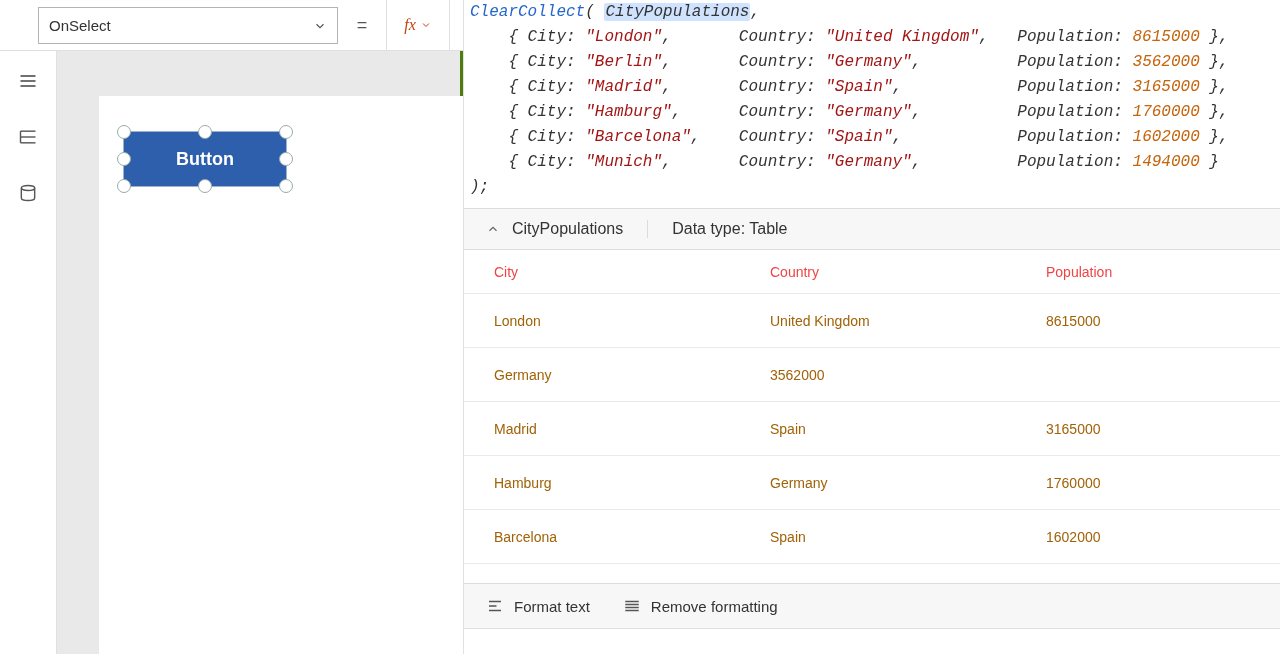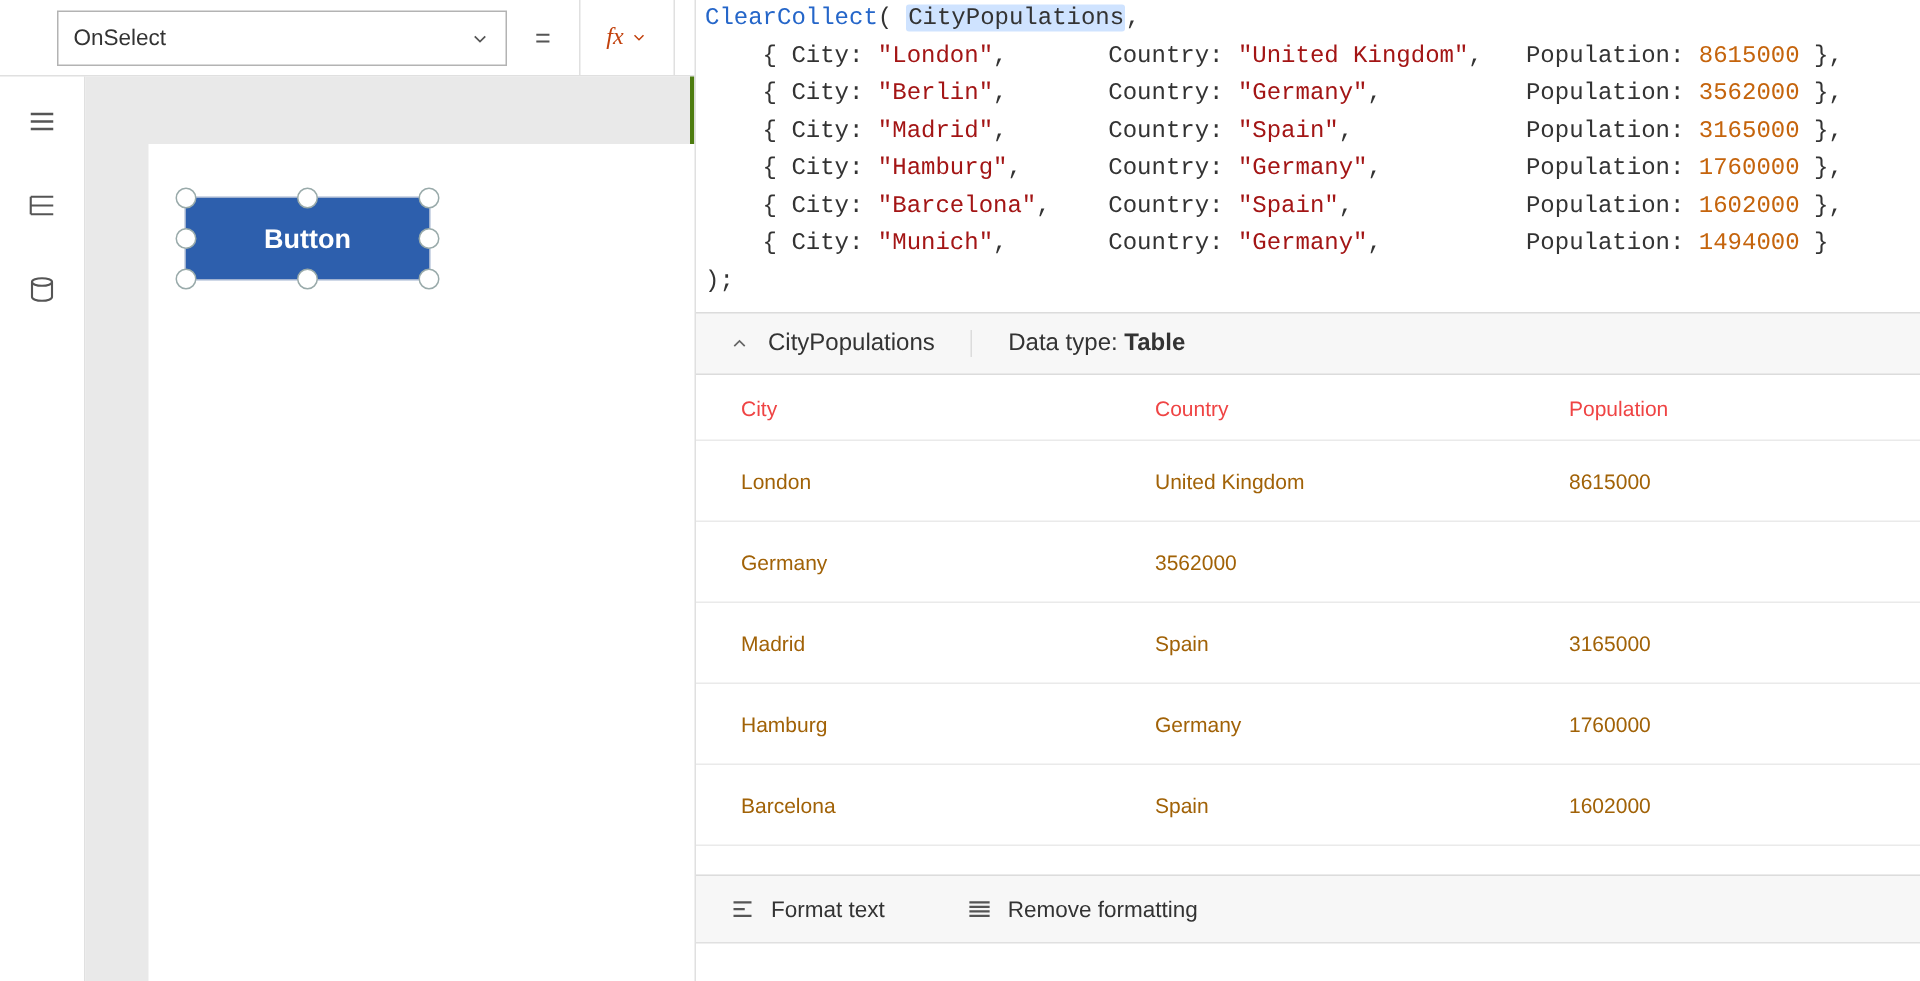--- a/index.html
+++ b/index.html
@@ -154,39 +154,40 @@
   }
 
   .formula-editor {
     font-family: Consolas, "Courier New", monospace;
     font-size: 16px;
     line-height: 25px;
     padding: 0 0 8px 6px;
     white-space: pre;
     color: #333;
     overflow: hidden;
+    font-style: italic;
   }
   .tok-func { color: #2566c9; }
   .tok-str { color: #a31515; }
   .tok-num { color: #c5640c; }
   .tok-hl { background: #cfe3ff; padding: 0 1px; border-radius: 2px; }
 
   .result-header {
     display: flex;
     align-items: center;
     height: 42px;
     background: #f7f7f7;
     border-top: 1px solid #dcdcdc;
     border-bottom: 1px solid #dcdcdc;
     padding-left: 22px;
   }
   .result-header .chev { color: #666; margin-right: 12px; font-size: 14px; }
   .result-header .coll-name { font-size: 16px; color: #333; padding-right: 24px; border-right: 1px solid #dcdcdc; margin-right: 24px; }
   .result-header .dtype { font-size: 16px; color: #333; }
-  .result-header .dtype strong { font-weight: 700; }
+  .result-header .dtype strong { font-weight: 400; }
 
   .result-table {
     display: flex;
     flex-direction: column;
     overflow: hidden;
     flex: 1;
   }
   .result-row {
     display: flex;
     padding: 0 0 0 30px;
@@ -204,21 +205,21 @@
   .result-row .c2 { width: 276px; }
   .result-row .c3 { flex: 1; }
 
   .footer-bar {
     height: 45px;
     border-top: 1px solid #dcdcdc;
     background: #f7f7f7;
     display: flex;
     align-items: center;
     padding-left: 22px;
-    gap: 54px;
+    gap: 33px;
     font-size: 15px;
     color: #333;
   }
   .footer-btn {
     display: flex;
     align-items: center;
     gap: 10px;
     cursor: pointer;
   }
   .footer-btn .ficon { color: #555; display:inline-flex; }

